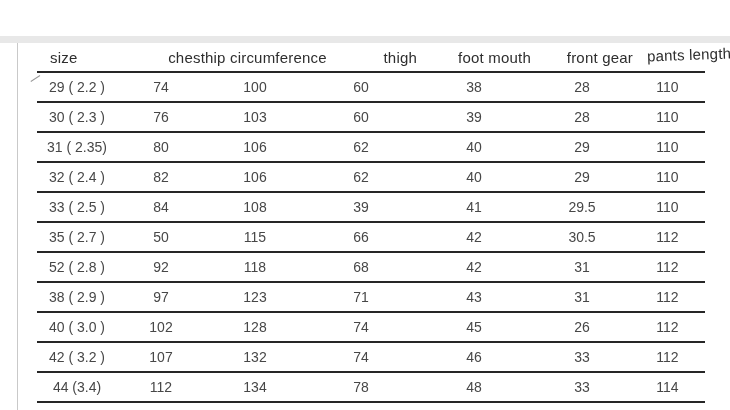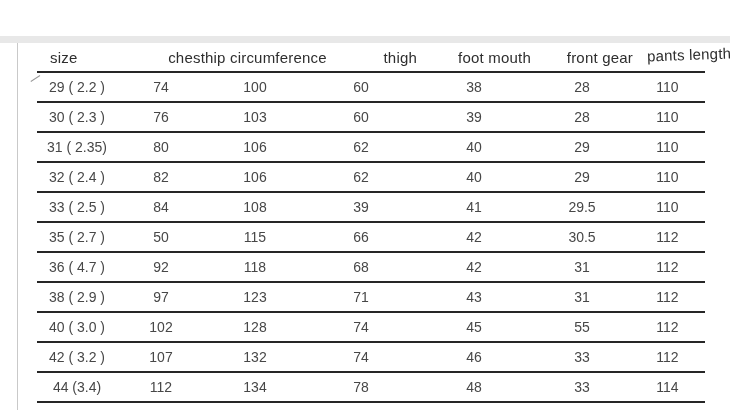--- a/index.html
+++ b/index.html
@@ -139,21 +139,21 @@
         <tr>
           <td>35 ( 2.7 )</td>
           <td>50</td>
           <td>115</td>
           <td>66</td>
           <td>42</td>
           <td>30.5</td>
           <td>112</td>
         </tr>
         <tr>
-          <td>36 ( 4.7 )</td>
+          <td>52 ( 2.8 )</td>
           <td>92</td>
           <td>118</td>
           <td>68</td>
           <td>42</td>
           <td>31</td>
           <td>112</td>
         </tr>
         <tr>
           <td>38 ( 2.9 )</td>
           <td>97</td>
@@ -162,21 +162,21 @@
           <td>43</td>
           <td>31</td>
           <td>112</td>
         </tr>
         <tr>
           <td>40 ( 3.0 )</td>
           <td>102</td>
           <td>128</td>
           <td>74</td>
           <td>45</td>
-          <td>55</td>
+          <td>26</td>
           <td>112</td>
         </tr>
         <tr>
           <td>42 ( 3.2 )</td>
           <td>107</td>
           <td>132</td>
           <td>74</td>
           <td>46</td>
           <td>33</td>
           <td>112</td>

